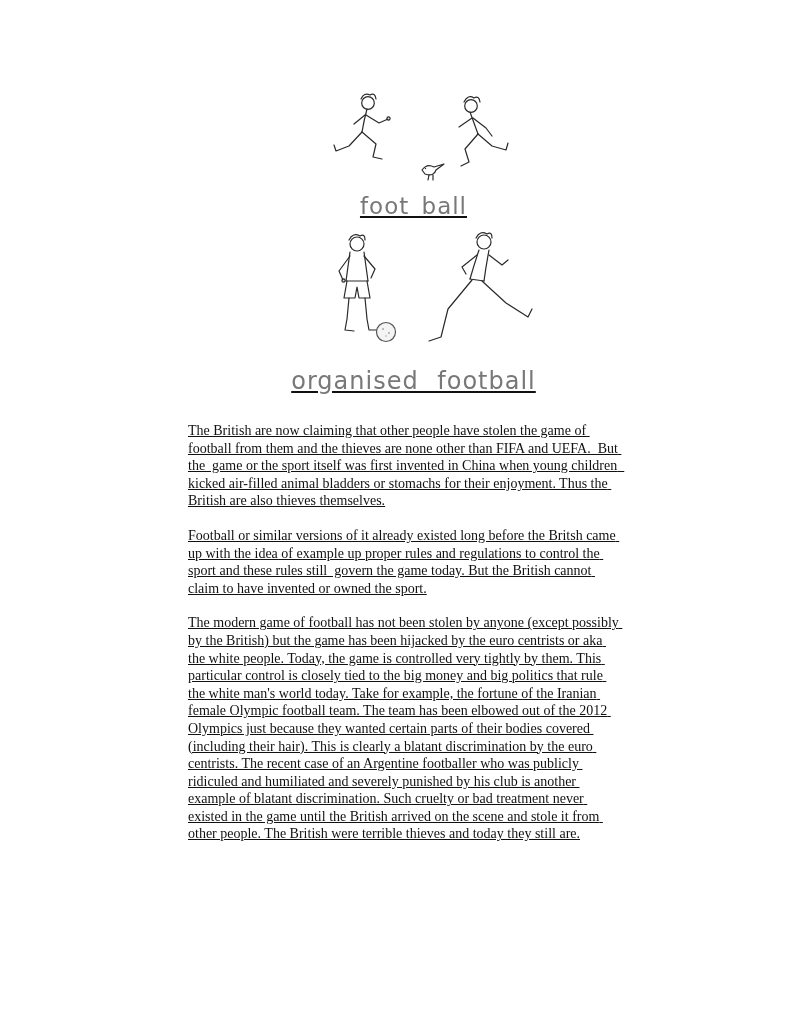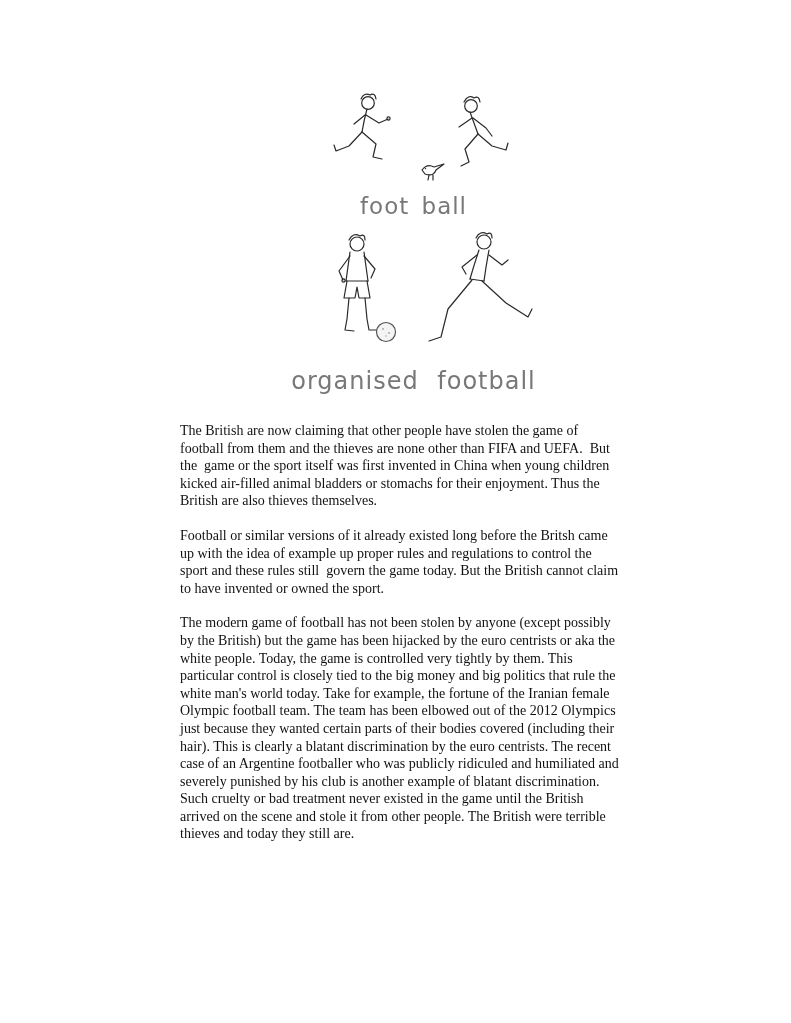--- a/index.html
+++ b/index.html
@@ -4,20 +4,21 @@
 <style>
   html, body { margin: 0; padding: 0; background: #ffffff; }
   .page {
     position: relative;
     width: 791px;
     height: 1020px;
     background: #ffffff;
     font-family: "Liberation Serif", serif;
     color: #111;
     overflow: hidden;
+    text-decoration: underline;
   }
   .sketch {
     display: block;
     margin: 0 auto;
     transform: translateX(22px);
   }
   .sketch1 { padding-top: 90px; width: 200px; }
   .sketch2 { margin-top: 10px; width: 240px; }
   .sketch svg { display: block; }
   .caption {
@@ -38,21 +39,21 @@
     letter-spacing: 1px;
     word-spacing: 10px;
   }
   .text-block {
     margin: 27px 0 0 180px;
     width: 440px;
     font-size: 14px;
     line-height: 17.6px;
   }
   .text-block p {
-    margin: 0 0 17px 0;
+    margin: 0 0 17px 8px;
     white-space: pre-wrap;
   }
   figure { margin: 0; }
 </style>
 </head>
 <body>
 
 <div class="page">
 
   <figure class="sketch sketch1">

